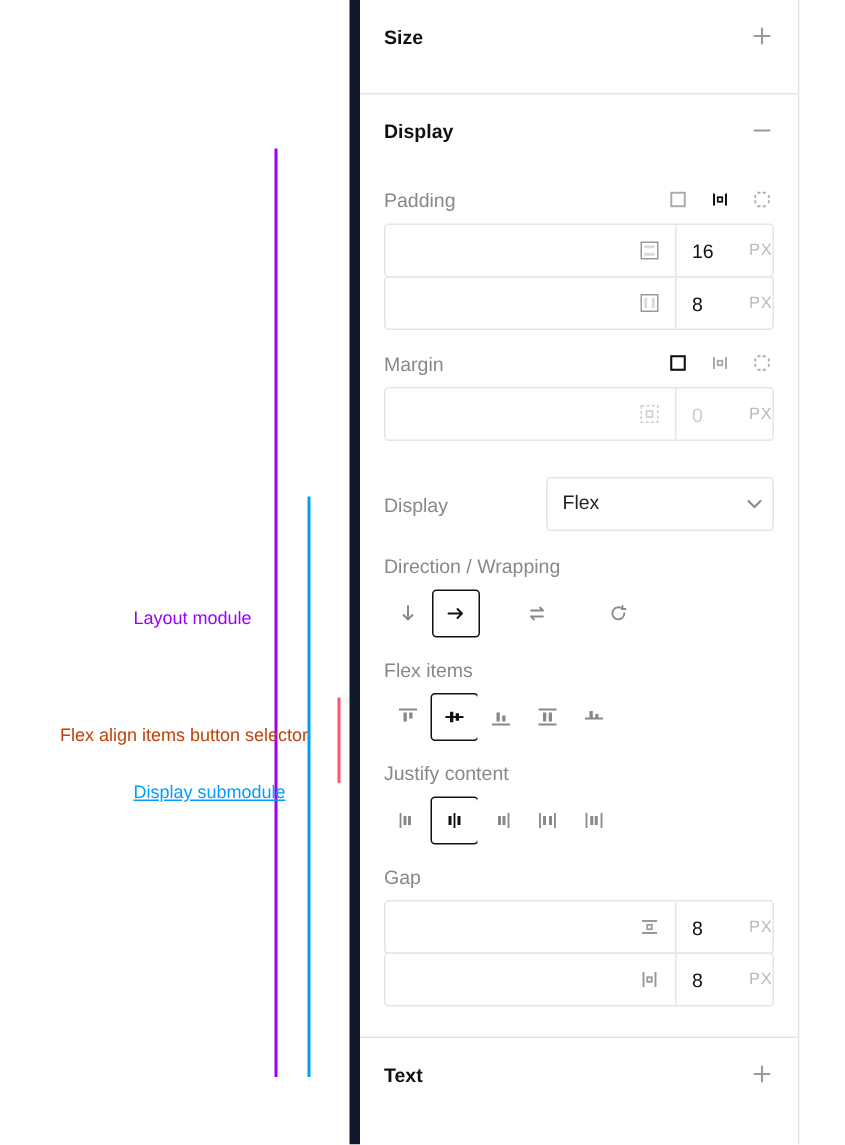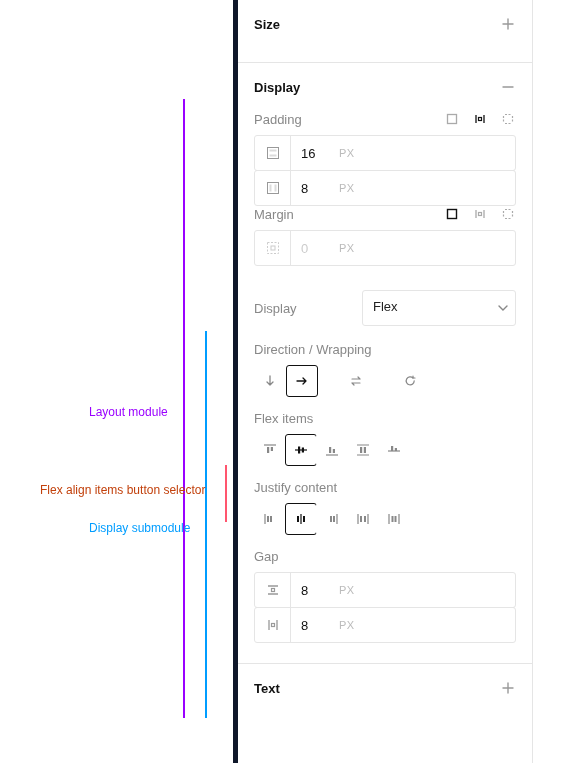--- a/index.html
+++ b/index.html
@@ -21,21 +21,21 @@
     color: #111;
   }
 
   
   .panel {
     position: absolute;
     right: 30px;
     top: 0;
     bottom: 0;
     width: 300px;
-    border-left: 5px solid #0f172a;
+    border-left: 7px solid #0f172a;
     border-right: 1px solid #e5e5e5;
     background: #fff;
   }
 
   .section {
     border-bottom: 1px solid #e5e5e5;
   }
 
   .section-header {
     display: flex;
@@ -66,20 +66,21 @@
     font-size: 13px;
     color: #888;
     margin-top: 14px;
     margin-bottom: 8px;
   }
 
   .label-row {
     display: flex;
     align-items: center;
     justify-content: space-between;
+    margin-top: 14px;
     margin-bottom: 8px;
     gap: 17px;
   }
   .label-row .prop-label {
     margin: 0;
   }
 
   .mode-icons {
     display: flex;
     gap: 12px;
@@ -95,20 +96,21 @@
   }
   .mode-icon.active {
     color: #111;
   }
 
   .input-row {
     display: flex;
     height: 36px;
     border: 1px solid #e5e5e5;
     border-radius: 3px;
+    justify-content: flex-end;
   }
   .input-row + .input-row {
     margin-top: -1px;
   }
   .input-row .row-icon {
     width: 36px;
     border-right: 1px solid #e5e5e5;
     display: flex;
     align-items: center;
     justify-content: center;
@@ -212,21 +214,21 @@
   svg { display: block; }
 </style>
 </head>
 <body>
 
 <div class="guide" style="left:183px; top:99px; height:619px; background:#9a00ff;"></div>
 <div class="guide" style="left:205px; top:331px; height:387px; background:#009dff;"></div>
 <div class="guide" style="left:225px; top:465px; height:57px; background:#ff556e;"></div>
 
 <div class="anno-label" style="left:89px; top:405px; color:#9a00ff;">Layout module</div>
-<div class="anno-label" style="left:89px; top:521px; color:#009dff;">Display submodule</div>
+<div class="anno-label" style="left:89px; top:521px; color:#009dff;text-decoration:underline;">Display submodule</div>
 <div class="anno-label" style="left:40px; top:483px; color:#c2410c;">Flex align items button selector</div>
 
 <div class="panel">
 
   <div class="section" style="padding-bottom:14px;">
     <div class="section-header">
       <h3>Size</h3>
       <span class="section-header-btn">
         <svg width="12" height="12" viewBox="0 0 12 12">
             <path d="M6 1v10M1 6h10" stroke="currentColor" stroke-width="1.4" stroke-linecap="round"></path>

